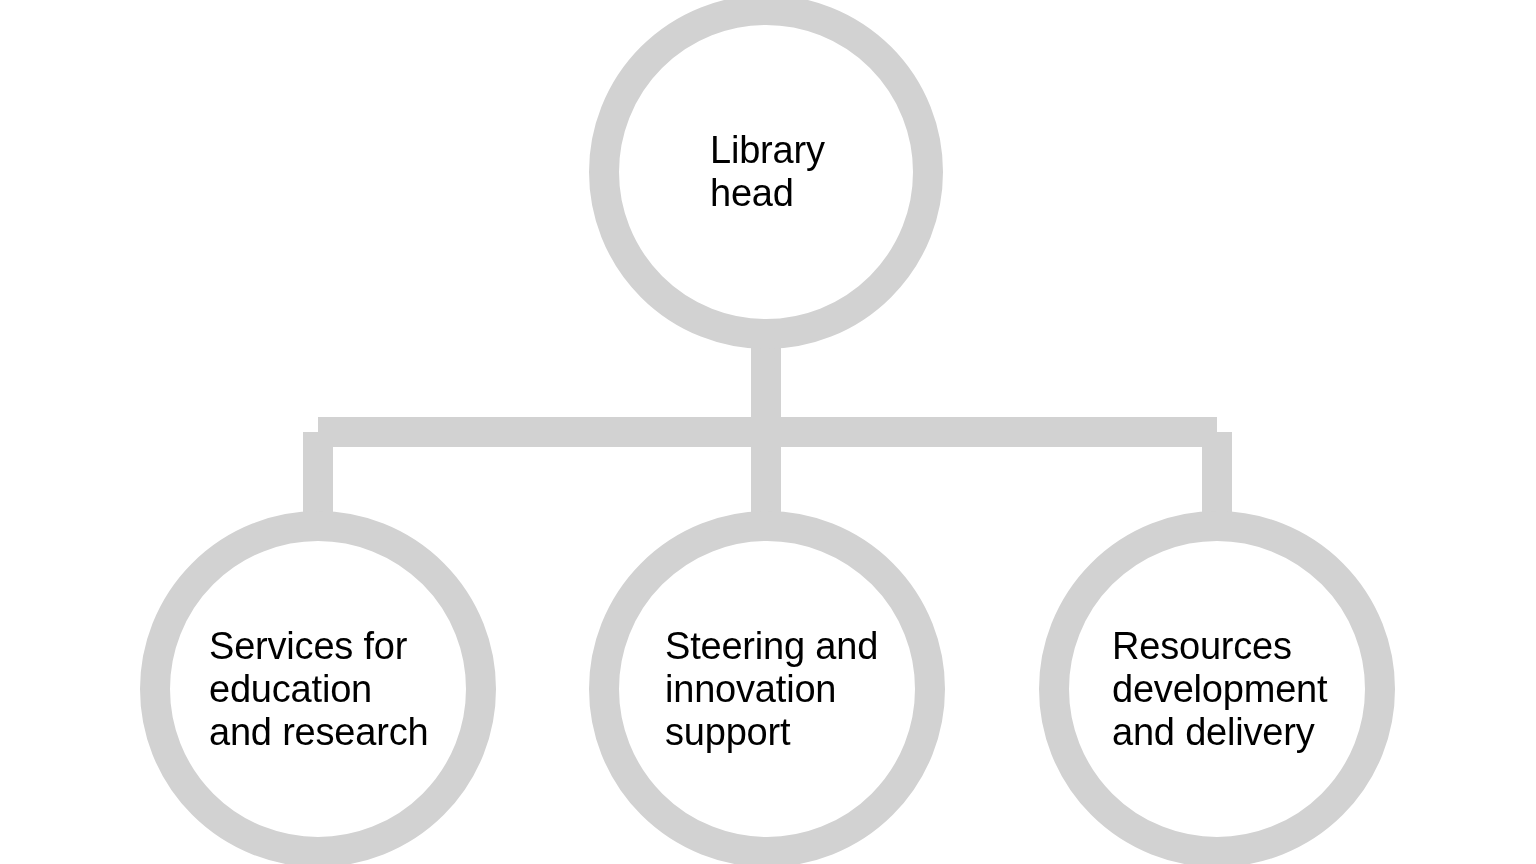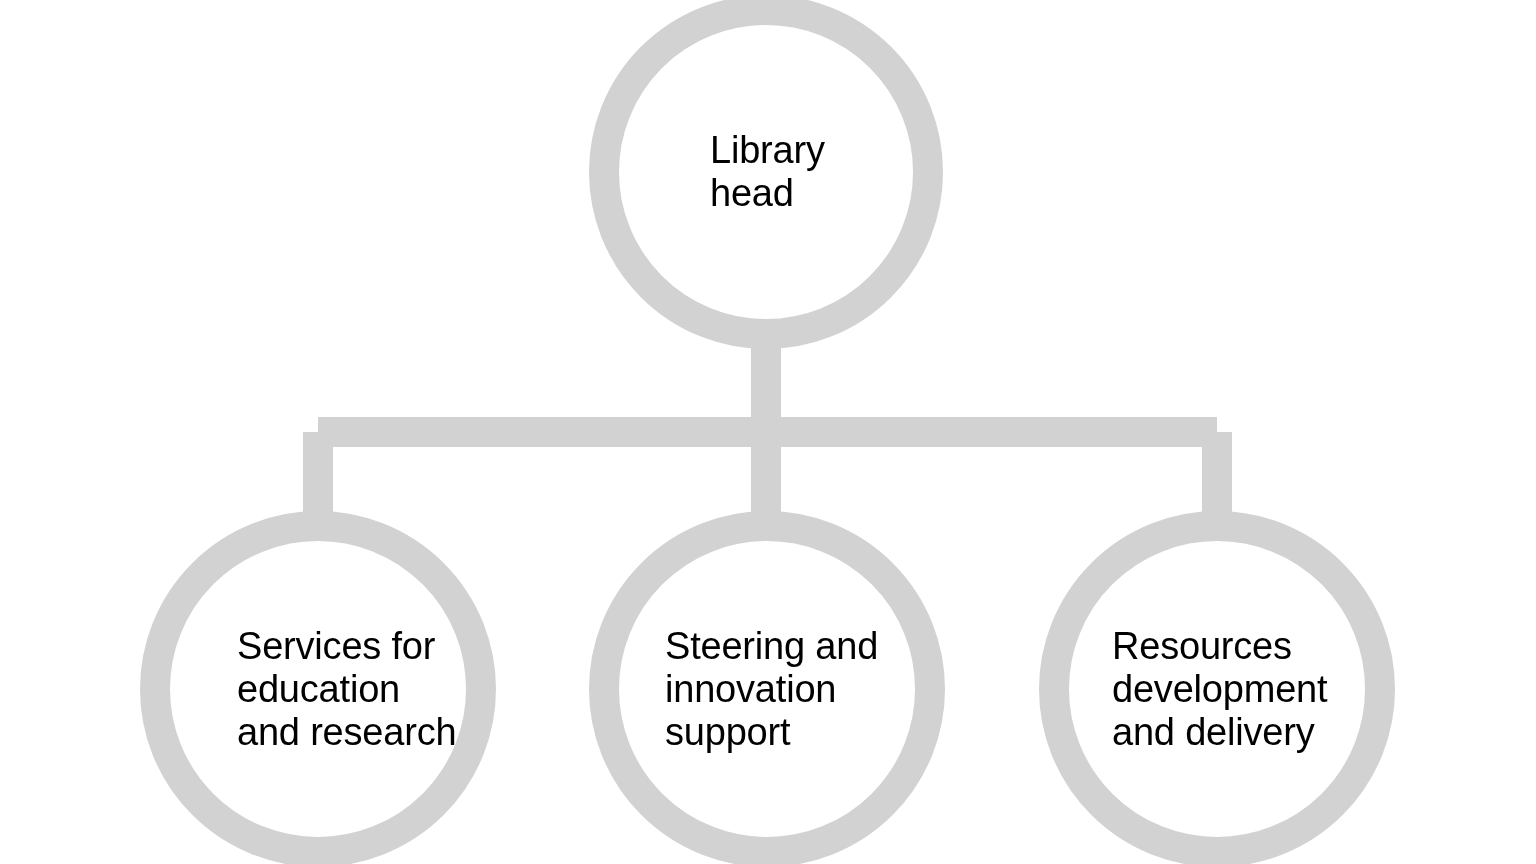--- a/index.html
+++ b/index.html
@@ -55,21 +55,21 @@
       <circle cx="766" cy="172" r="162"></circle>
       <circle cx="318" cy="689" r="163"></circle>
       <circle cx="767" cy="689" r="163"></circle>
       <circle cx="1217" cy="689" r="163"></circle>
     </g>
   </svg>
 
   <div class="node-label" style="left:710px; top:129px;">Library
 head</div>
 
-  <div class="node-label" style="left:209px; top:625px;margin-left:28px;">Services for
+  <div class="node-label" style="left:209px; top:625px;">Services for
 education
 and research</div>
 
   <div class="node-label" style="left:1112px; top:625px;">Resources
 development
 and delivery</div>
 
   <div class="node-label" style="left:665px; top:625px;">Steering and
 innovation
 support</div>

